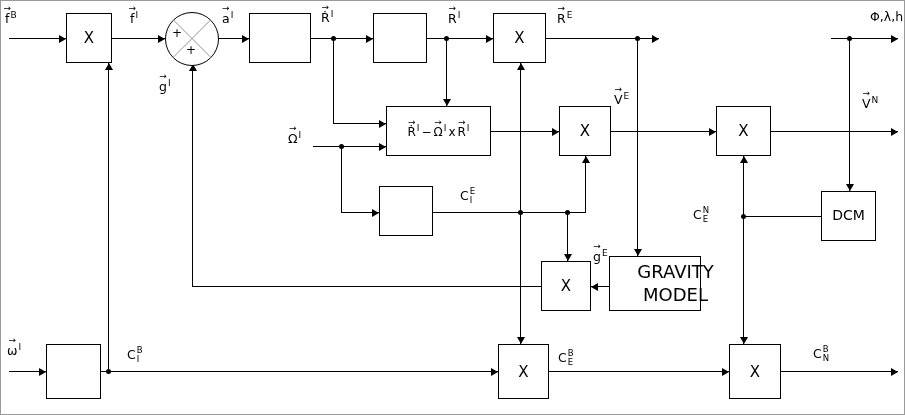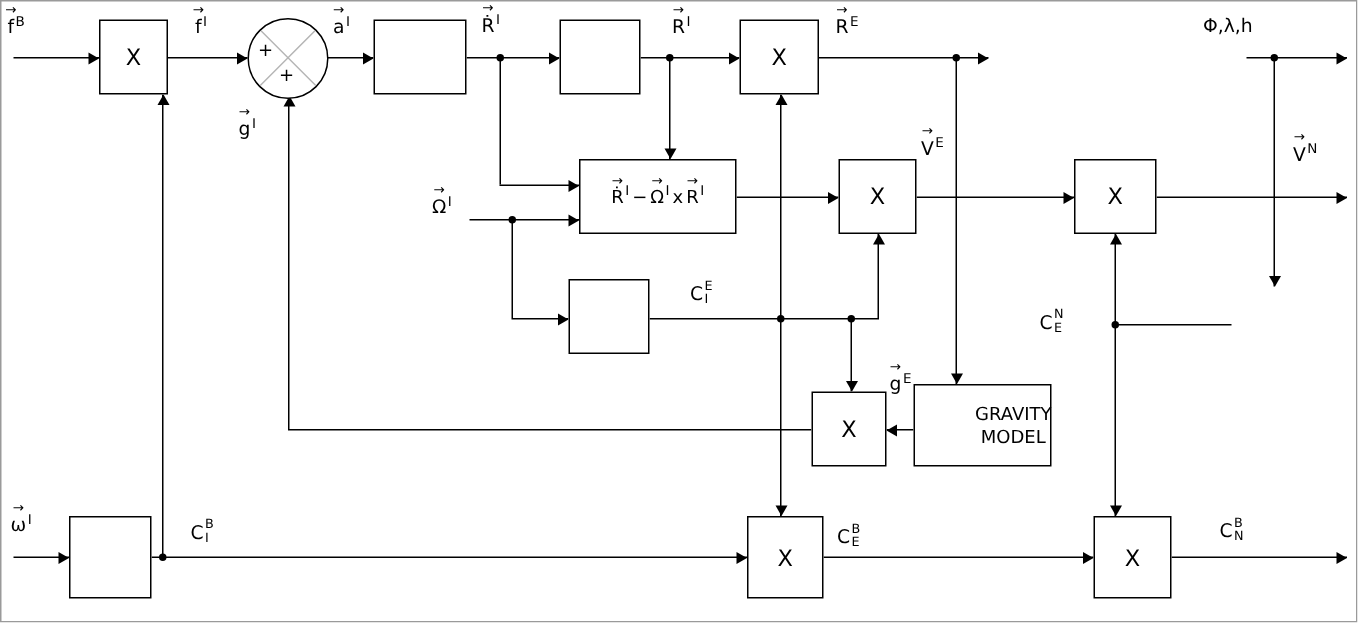--- a/index.html
+++ b/index.html
@@ -9,21 +9,21 @@
     font-family:"DejaVu Sans",sans-serif;color:#000;
   }
   .ln{position:absolute;background:#000;}
   .box{
     position:absolute;border:1px solid #000;background:#fff;
     display:flex;align-items:center;justify-content:center;text-align:center;
     box-sizing:border-box;
   }
   .xbox{font-size:15px;}
   .twoline{font-size:14px;line-height:1.25;}
-  .smbox{font-size:12px;line-height:1.25;padding-left:41px;}
+  .smbox{font-size:18px;line-height:1.25;padding-left:41px;}
   .sum{
     position:absolute;left:164px;top:11px;width:52px;height:52px;
     border:1px solid #000;border-radius:50%;background:#fff;overflow:hidden;
   }
   .diag{position:absolute;left:-12px;top:25px;width:76px;height:1px;background:#b4b4b4;}
   .d1{transform:rotate(45deg);}
   .d2{transform:rotate(-45deg);}
   .plus{position:absolute;font-size:12px;line-height:1;}
   .dot{position:absolute;width:5px;height:5px;border-radius:50%;background:#000;}
   .tri{position:absolute;width:0;height:0;}
@@ -154,20 +154,23 @@
   <div class="box xbox" style="left:558px;top:105px;width:52px;height:50px">
       <span>X</span>
     </div>
 
   <div class="box xbox" style="left:715px;top:105px;width:55px;height:50px">
       <span>X</span>
     </div>
 
   <div class="box" style="left:378px;top:185px;width:54px;height:50px"></div>
 
+  <div class="box twoline" style="left:820px;top:190px;width:55px;height:50px">
+      <span>DCM</span>
+    </div>
 
   <div class="box xbox" style="left:540px;top:260px;width:50px;height:50px">
       <span>X</span>
     </div>
 
   <div class="box smbox" style="left:608px;top:255px;width:92px;height:55px">
     <div>
       <div>GRAVITY</div>
       <div>MODEL</div>
     </div>
@@ -188,21 +191,21 @@
   <span class="lab" style="left:129px;top:10px"><span class="vec"><span>f</span><span class="va">→</span></span><sup>I</sup></span>
 
   <span class="lab" style="left:221px;top:10px"><span class="vec"><span>a</span><span class="va">→</span></span><sup>I</sup></span>
 
   <span class="lab" style="left:320px;top:9px"><span class="vec"><span>Ṙ</span><span class="va">→</span></span><sup>I</sup></span>
 
   <span class="lab" style="left:447px;top:10px"><span class="vec"><span>R</span><span class="va">→</span></span><sup>I</sup></span>
 
   <span class="lab" style="left:556px;top:10px"><span class="vec"><span>R</span><span class="va">→</span></span><sup>E</sup></span>
 
-  <span class="lab" style="left:801px;top:9px">Φ,λ,h</span>
+  <span class="lab" style="left:869px;top:9px">Φ,λ,h</span>
 
   <span class="lab" style="left:158px;top:78px"><span class="vec"><span>g</span><span class="va">→</span></span><sup>I</sup></span>
 
   <span class="lab" style="left:287px;top:130px"><span class="vec"><span>Ω</span><span class="va">→</span></span><sup>I</sup></span>
 
   <span class="lab" style="left:613px;top:91px"><span class="vec"><span>V</span><span class="va">→</span></span><sup>E</sup></span>
 
   <span class="lab" style="left:861px;top:95px"><span class="vec"><span>V</span><span class="va">→</span></span><sup>N</sup></span>
 
   <span class="lab" style="left:592px;top:248px"><span class="vec"><span>g</span><span class="va">→</span></span><sup>E</sup></span>

